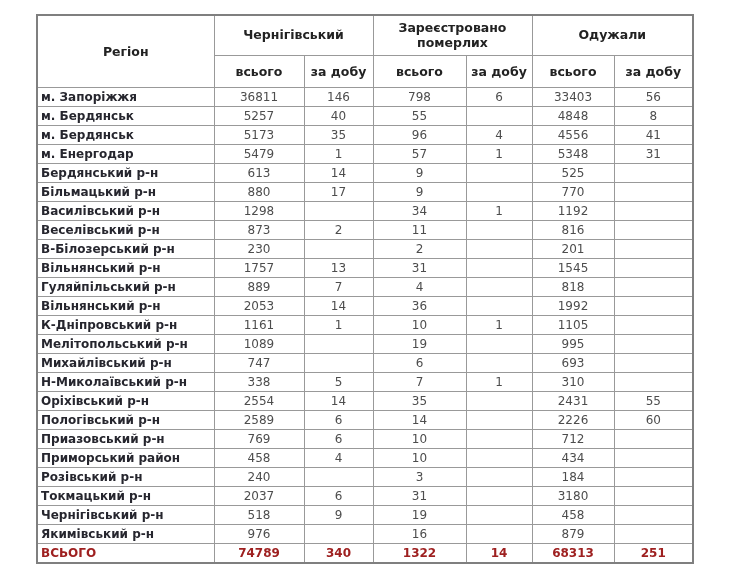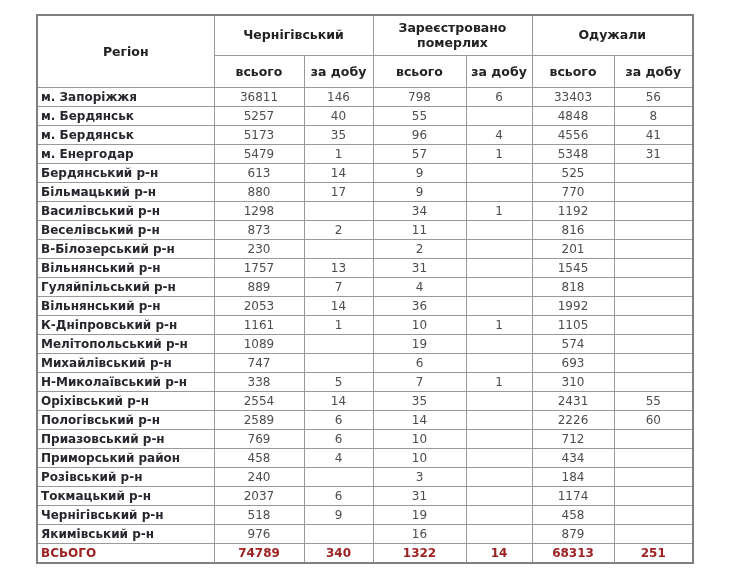--- a/index.html
+++ b/index.html
@@ -217,21 +217,21 @@
     <td>1105</td>
     <td></td>
   </tr>
 
   <tr>
     <td class="region">Мелітопольський р-н</td>
     <td>1089</td>
     <td></td>
     <td>19</td>
     <td></td>
-    <td>574</td>
+    <td>995</td>
     <td></td>
   </tr>
 
   <tr>
     <td class="region">Михайлівський р-н</td>
     <td>747</td>
     <td></td>
     <td>6</td>
     <td></td>
     <td>693</td>
@@ -297,21 +297,21 @@
     <td>184</td>
     <td></td>
   </tr>
 
   <tr>
     <td class="region">Токмацький р-н</td>
     <td>2037</td>
     <td>6</td>
     <td>31</td>
     <td></td>
-    <td>1174</td>
+    <td>3180</td>
     <td></td>
   </tr>
 
   <tr>
     <td class="region">Чернігівський р-н</td>
     <td>518</td>
     <td>9</td>
     <td>19</td>
     <td></td>
     <td>458</td>

